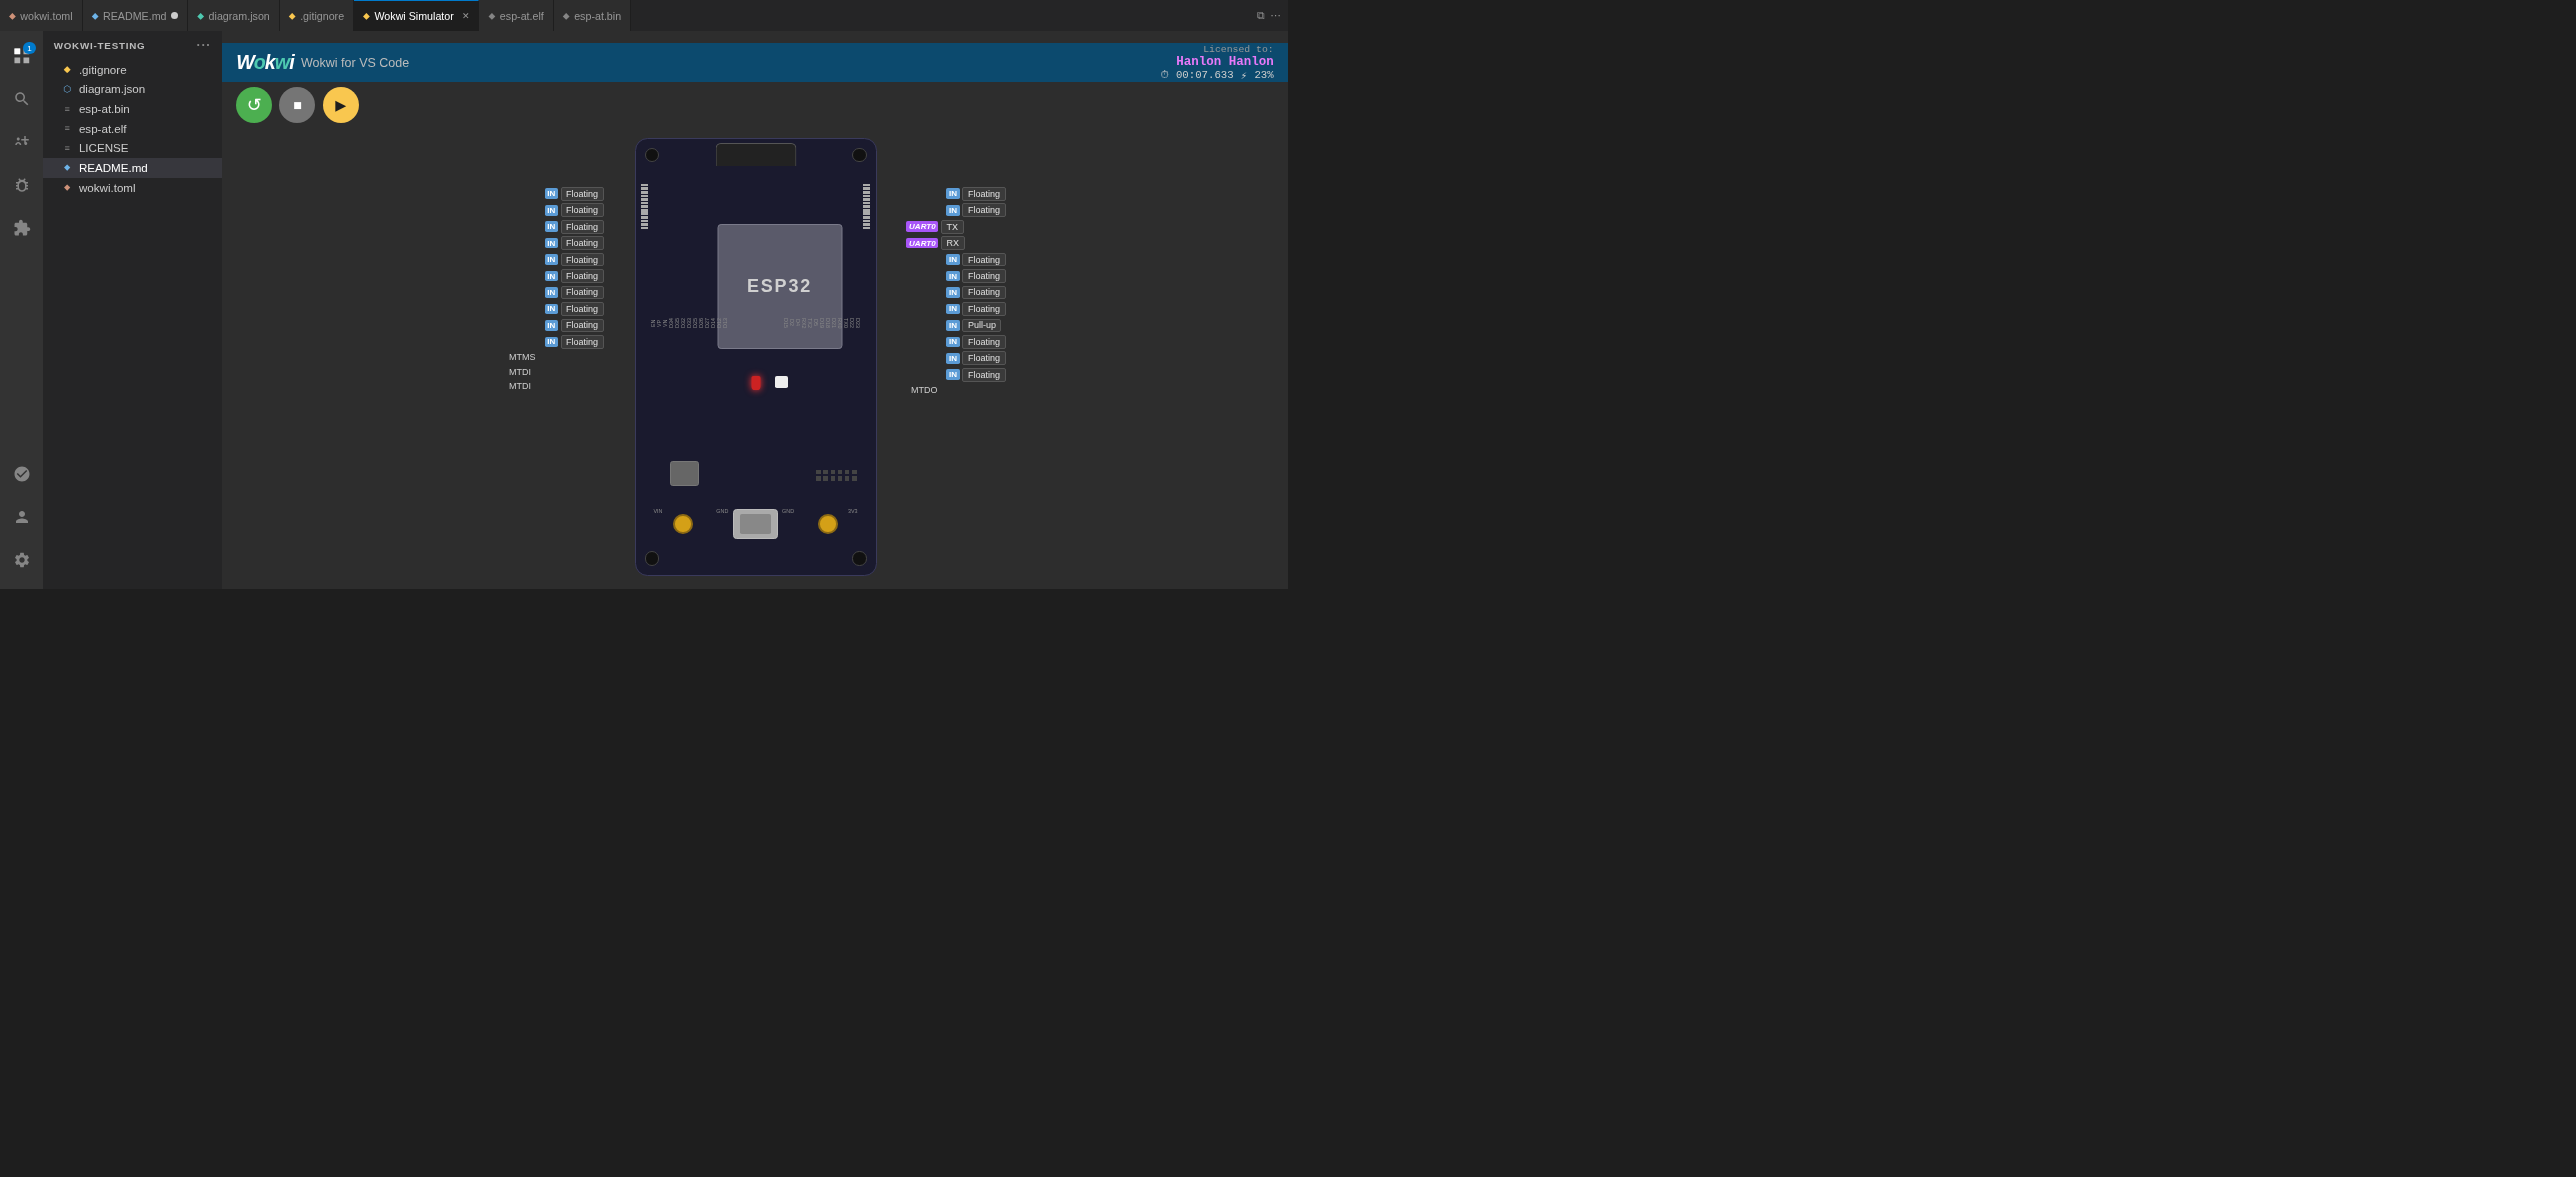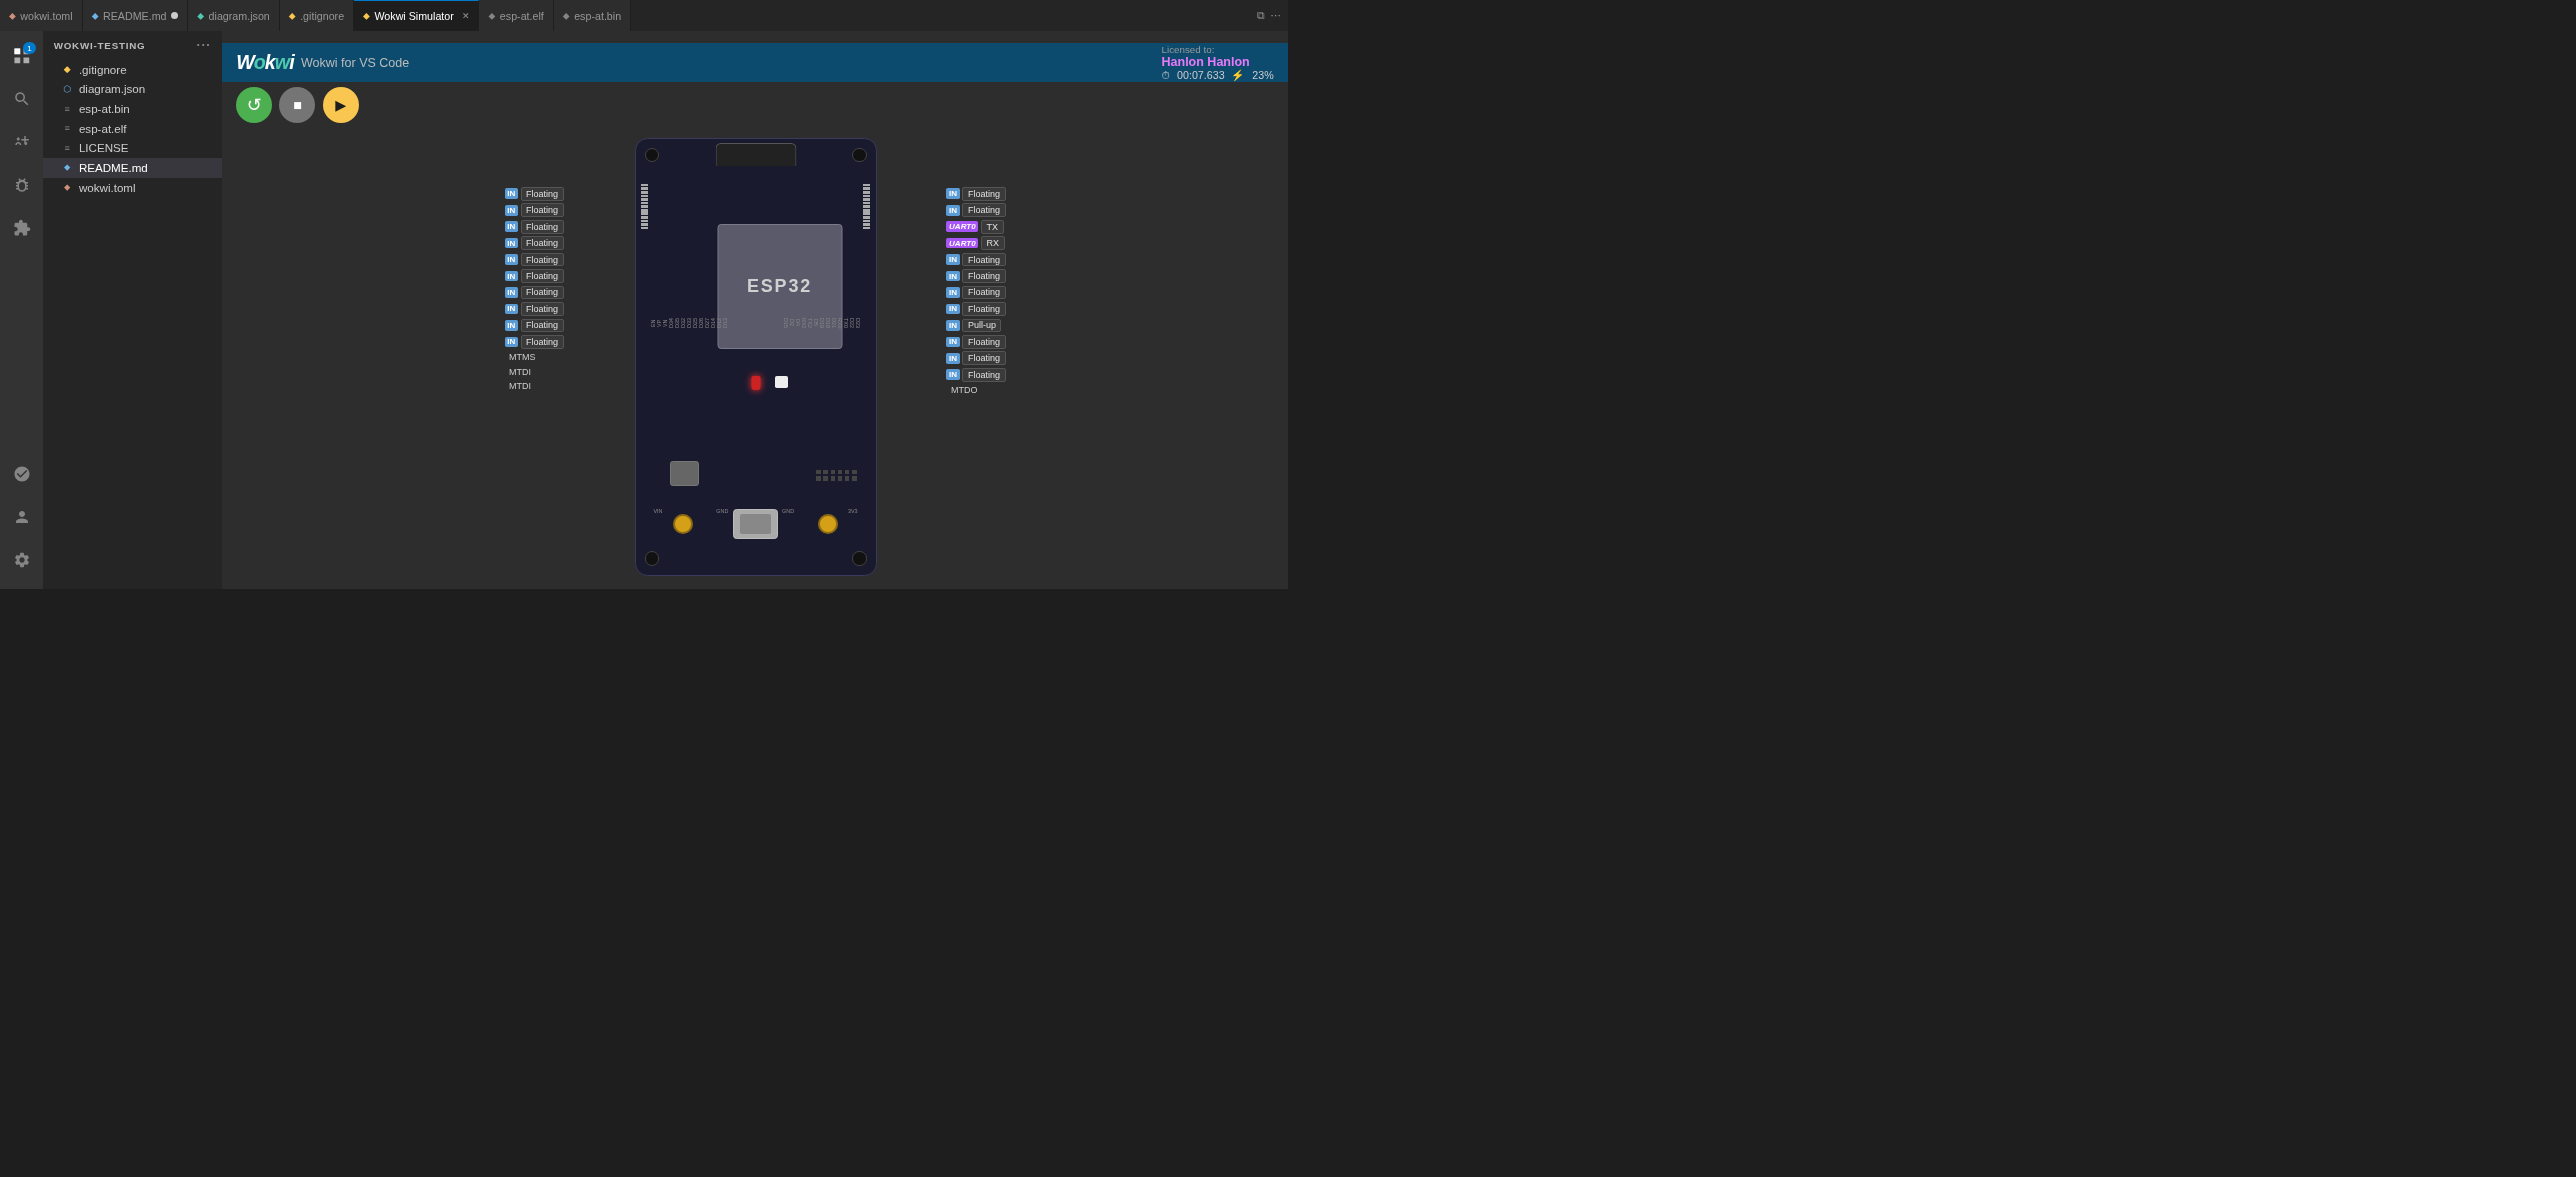--- a/index.html
+++ b/index.html
@@ -186,23 +186,24 @@
       color: #ffffff;
       letter-spacing: -0.9px;
       font-style: italic;
     }
     .wokwi-logo span { color: #4ec9b0; }
     .wokwi-subtitle {
       font-size: 12.5px;
       color: #bbbbbb;
     }
     .wokwi-license {
-      text-align: left;
+      text-align: right;
       font-size: 10.7px;
       color: #bbbbbb;
+      font-family: Liberation Mono, monospace;
     }
     .wokwi-license .name {
       color: #e879f9;
       font-size: 12.5px;
       font-weight: 600;
     }
     .wokwi-timer {
       display: flex;
       align-items: center;
       gap: 7.2px;
@@ -252,20 +253,21 @@
       font-size: 9px;
       white-space: nowrap;
     }
     .pin-label .in-badge {
       background: #5b9bd5;
       color: white;
       padding: 0.9px 2.7px;
       border-radius: 1.8px;
       font-size: 8px;
       font-weight: 700;
+      margin-left: 40px;
     }
     .pin-label .uart-badge {
       background: #a855f7;
       color: white;
       padding: 0.9px 2.7px;
       border-radius: 1.8px;
       font-size: 8px;
       font-weight: 700;
       font-style: italic;
     }

